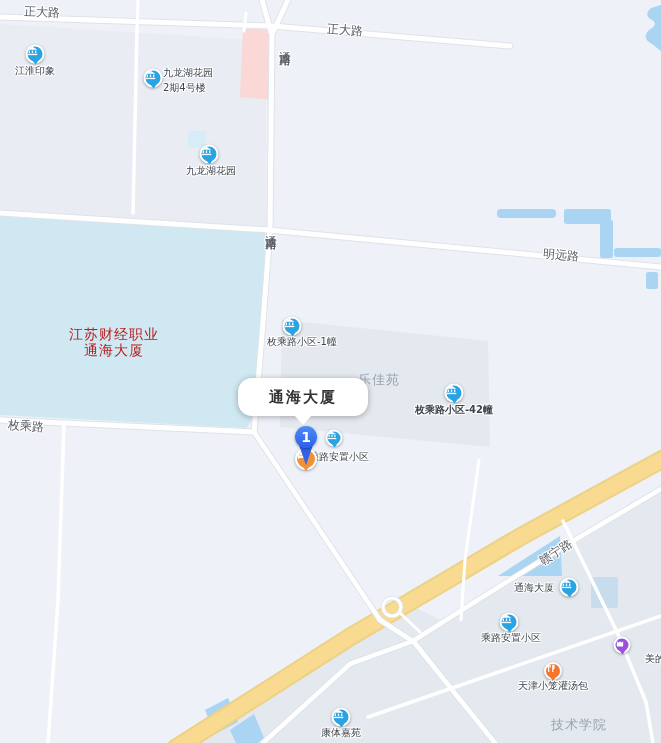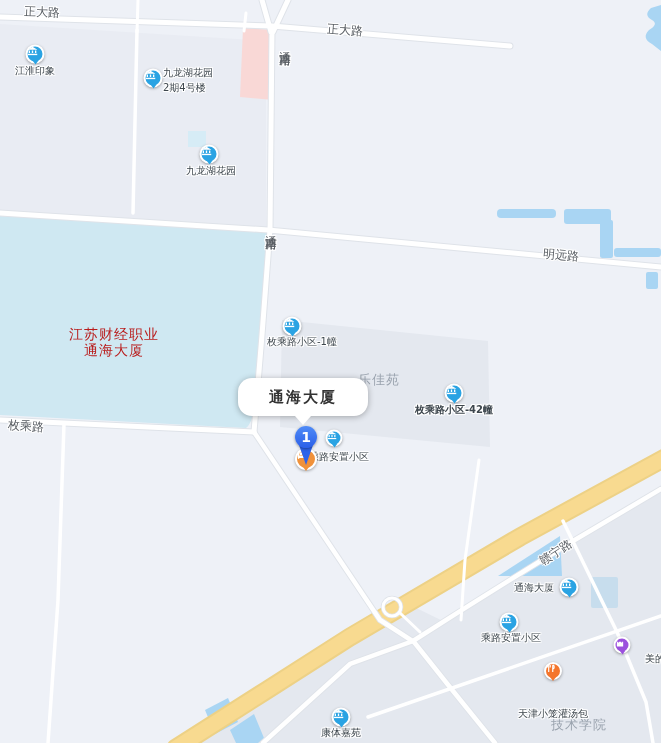--- a/index.html
+++ b/index.html
@@ -213,21 +213,21 @@
     </span>
     <div class="poi-lbl halo ctr" style="left:623px;top:652px;margin-left:32px;">美的</div>
   </div>
 
   <div class="poi">
     <span class="poi-ico ico-food" style="left:553px;top:671px;">
       <svg width="9" height="9" viewBox="0 0 10 10" fill="none" stroke="#fff" stroke-width="1.3">
         <path d="M3 1 V9 M1.3 1 V4 M4.7 1 V4 M7.5 1 a1.6 2.2 0 0 1 0 4.4 M7.5 1 V9"></path>
       </svg>
     </span>
-    <div class="poi-lbl halo ctr" style="left:553px;top:679px;margin-top:28px;">天津小笼灌汤包</div>
+    <div class="poi-lbl halo ctr" style="left:553px;top:679px;">天津小笼灌汤包</div>
   </div>
 
   <div class="poi">
     <span class="poi-ico ico-blue" style="left:341px;top:717px;">
       <svg width="10" height="9" viewBox="0 0 12 10" fill="#fff">
           <path d="M6 0 L12 3.4 H0 Z M1.4 4.4 H3 V7.4 H1.4 Z M5.2 4.4 H6.8 V7.4 H5.2 Z M9 4.4 H10.6 V7.4 H9 Z M0 8.4 H12 V10 H0 Z"></path>
         </svg>
     </span>
     <div class="poi-lbl halo ctr" style="left:341px;top:726px;">康体嘉苑</div>
   </div>

